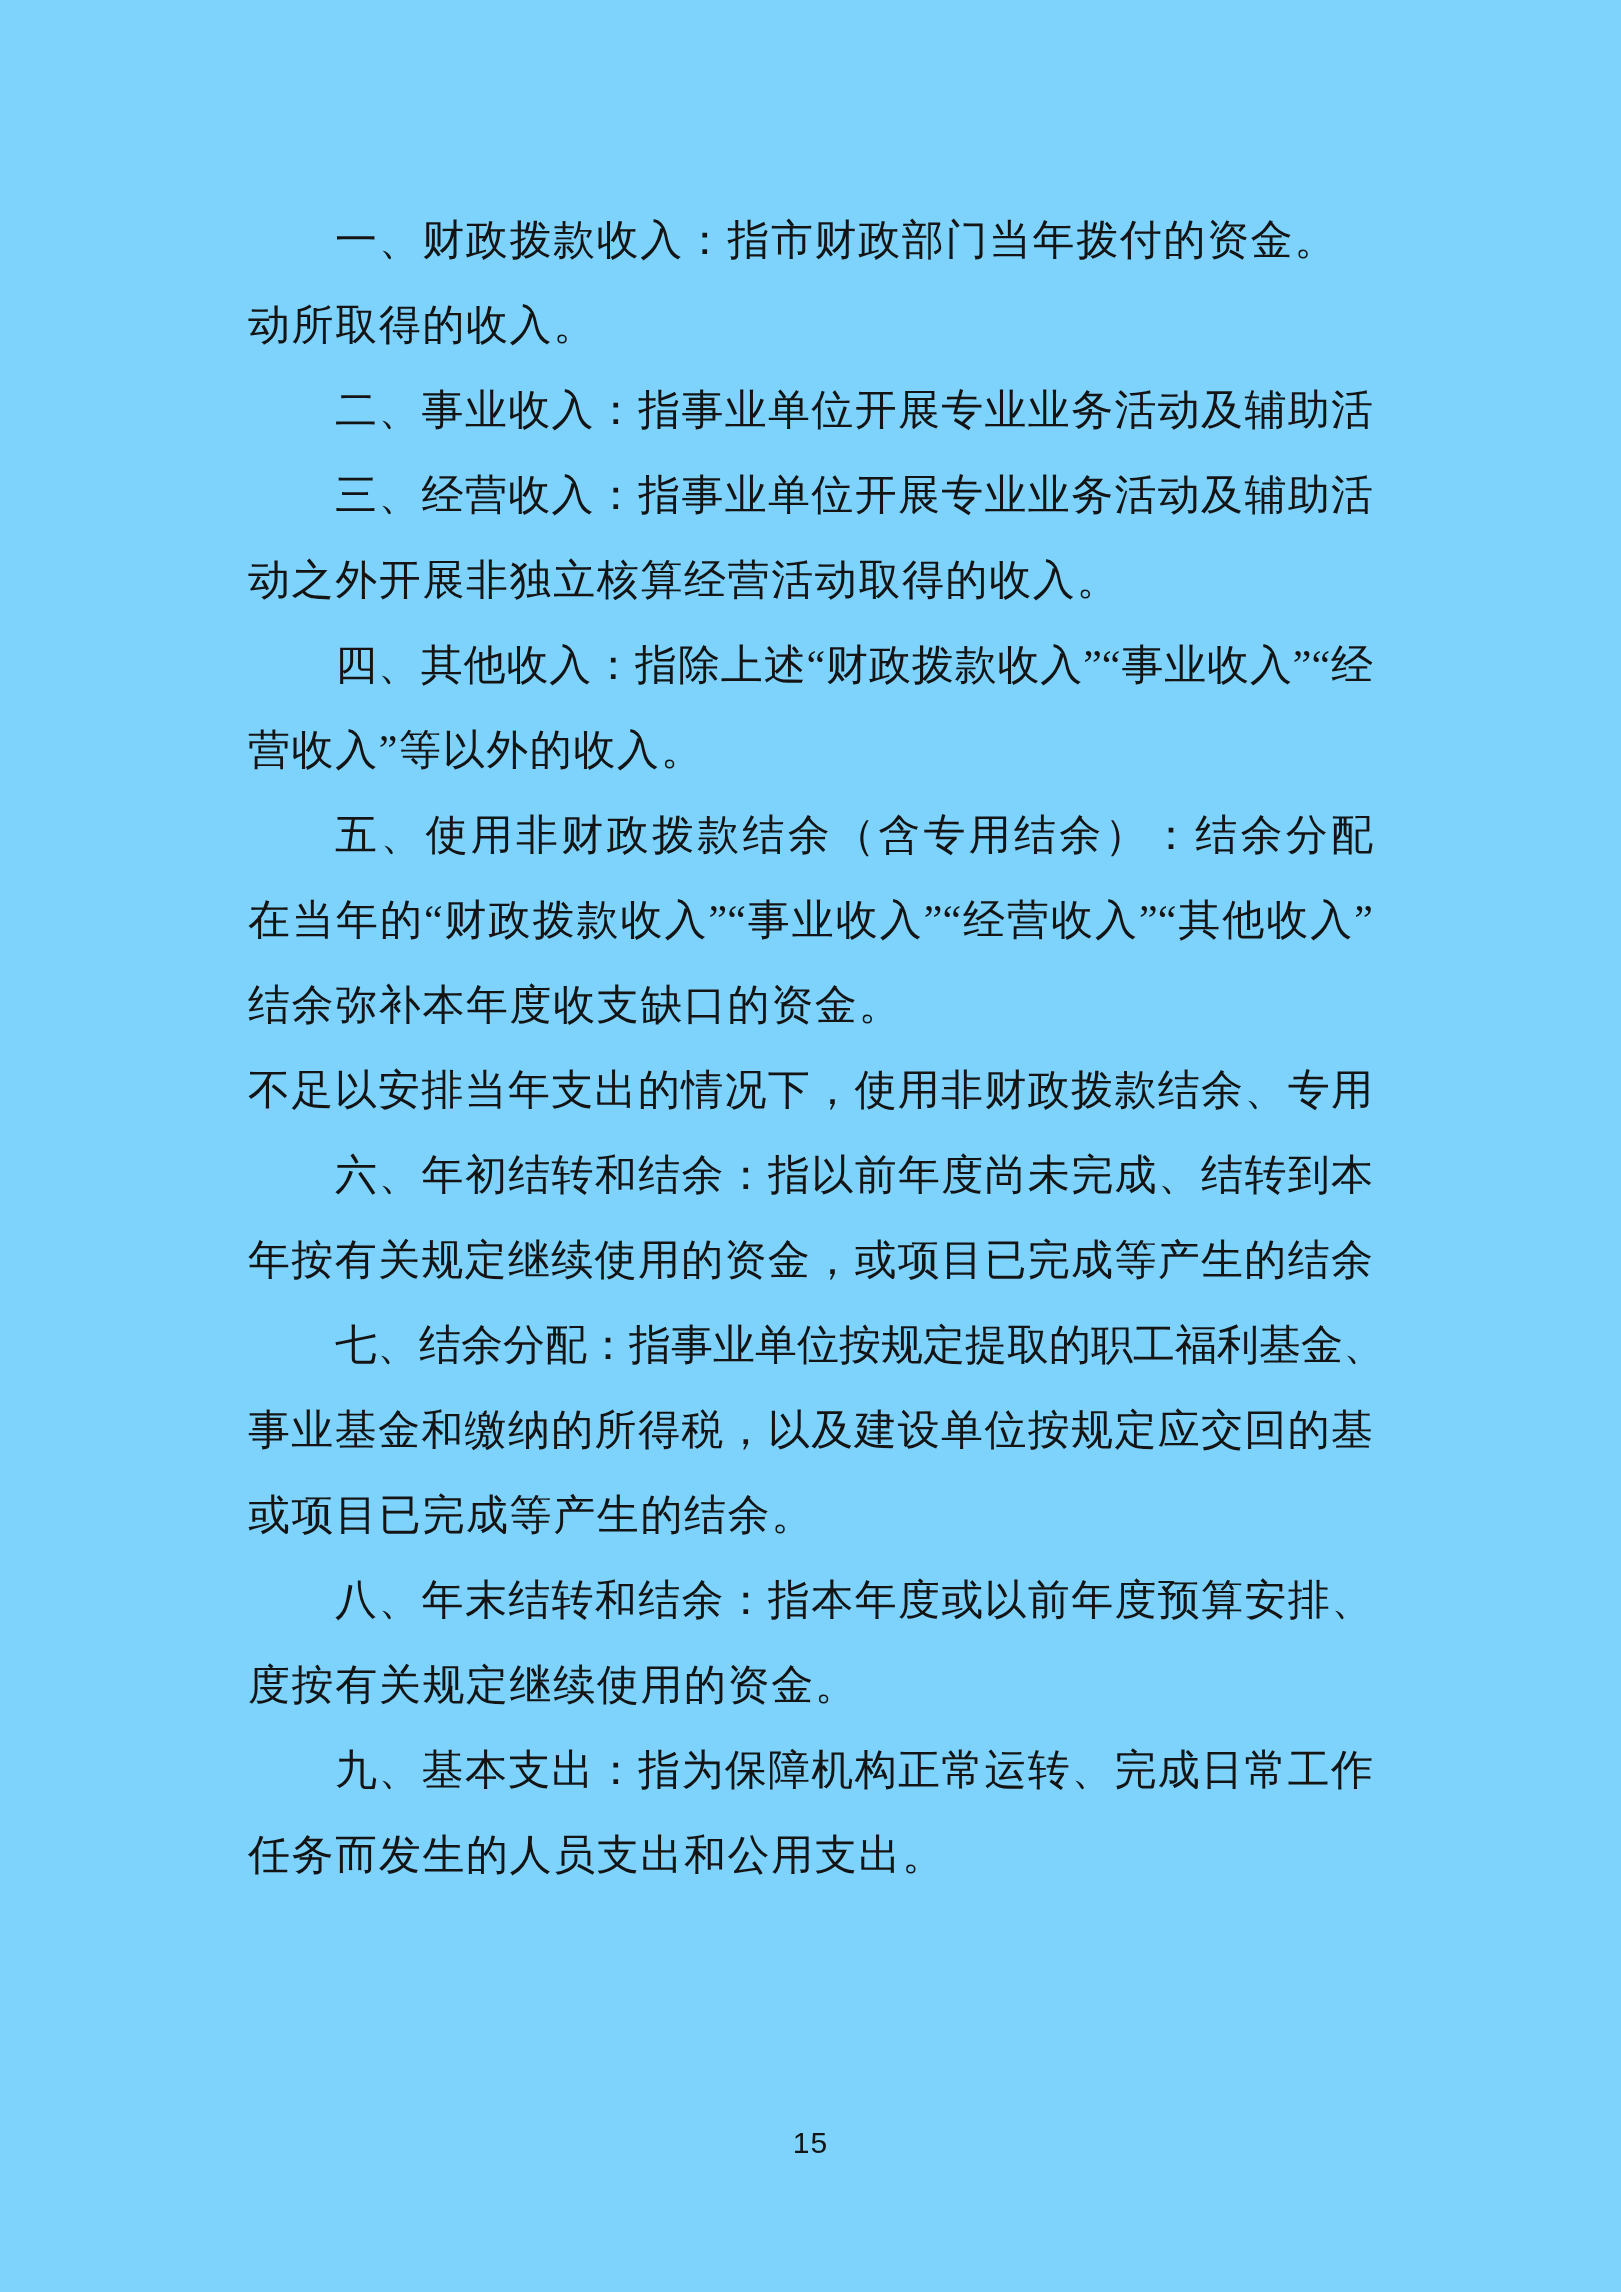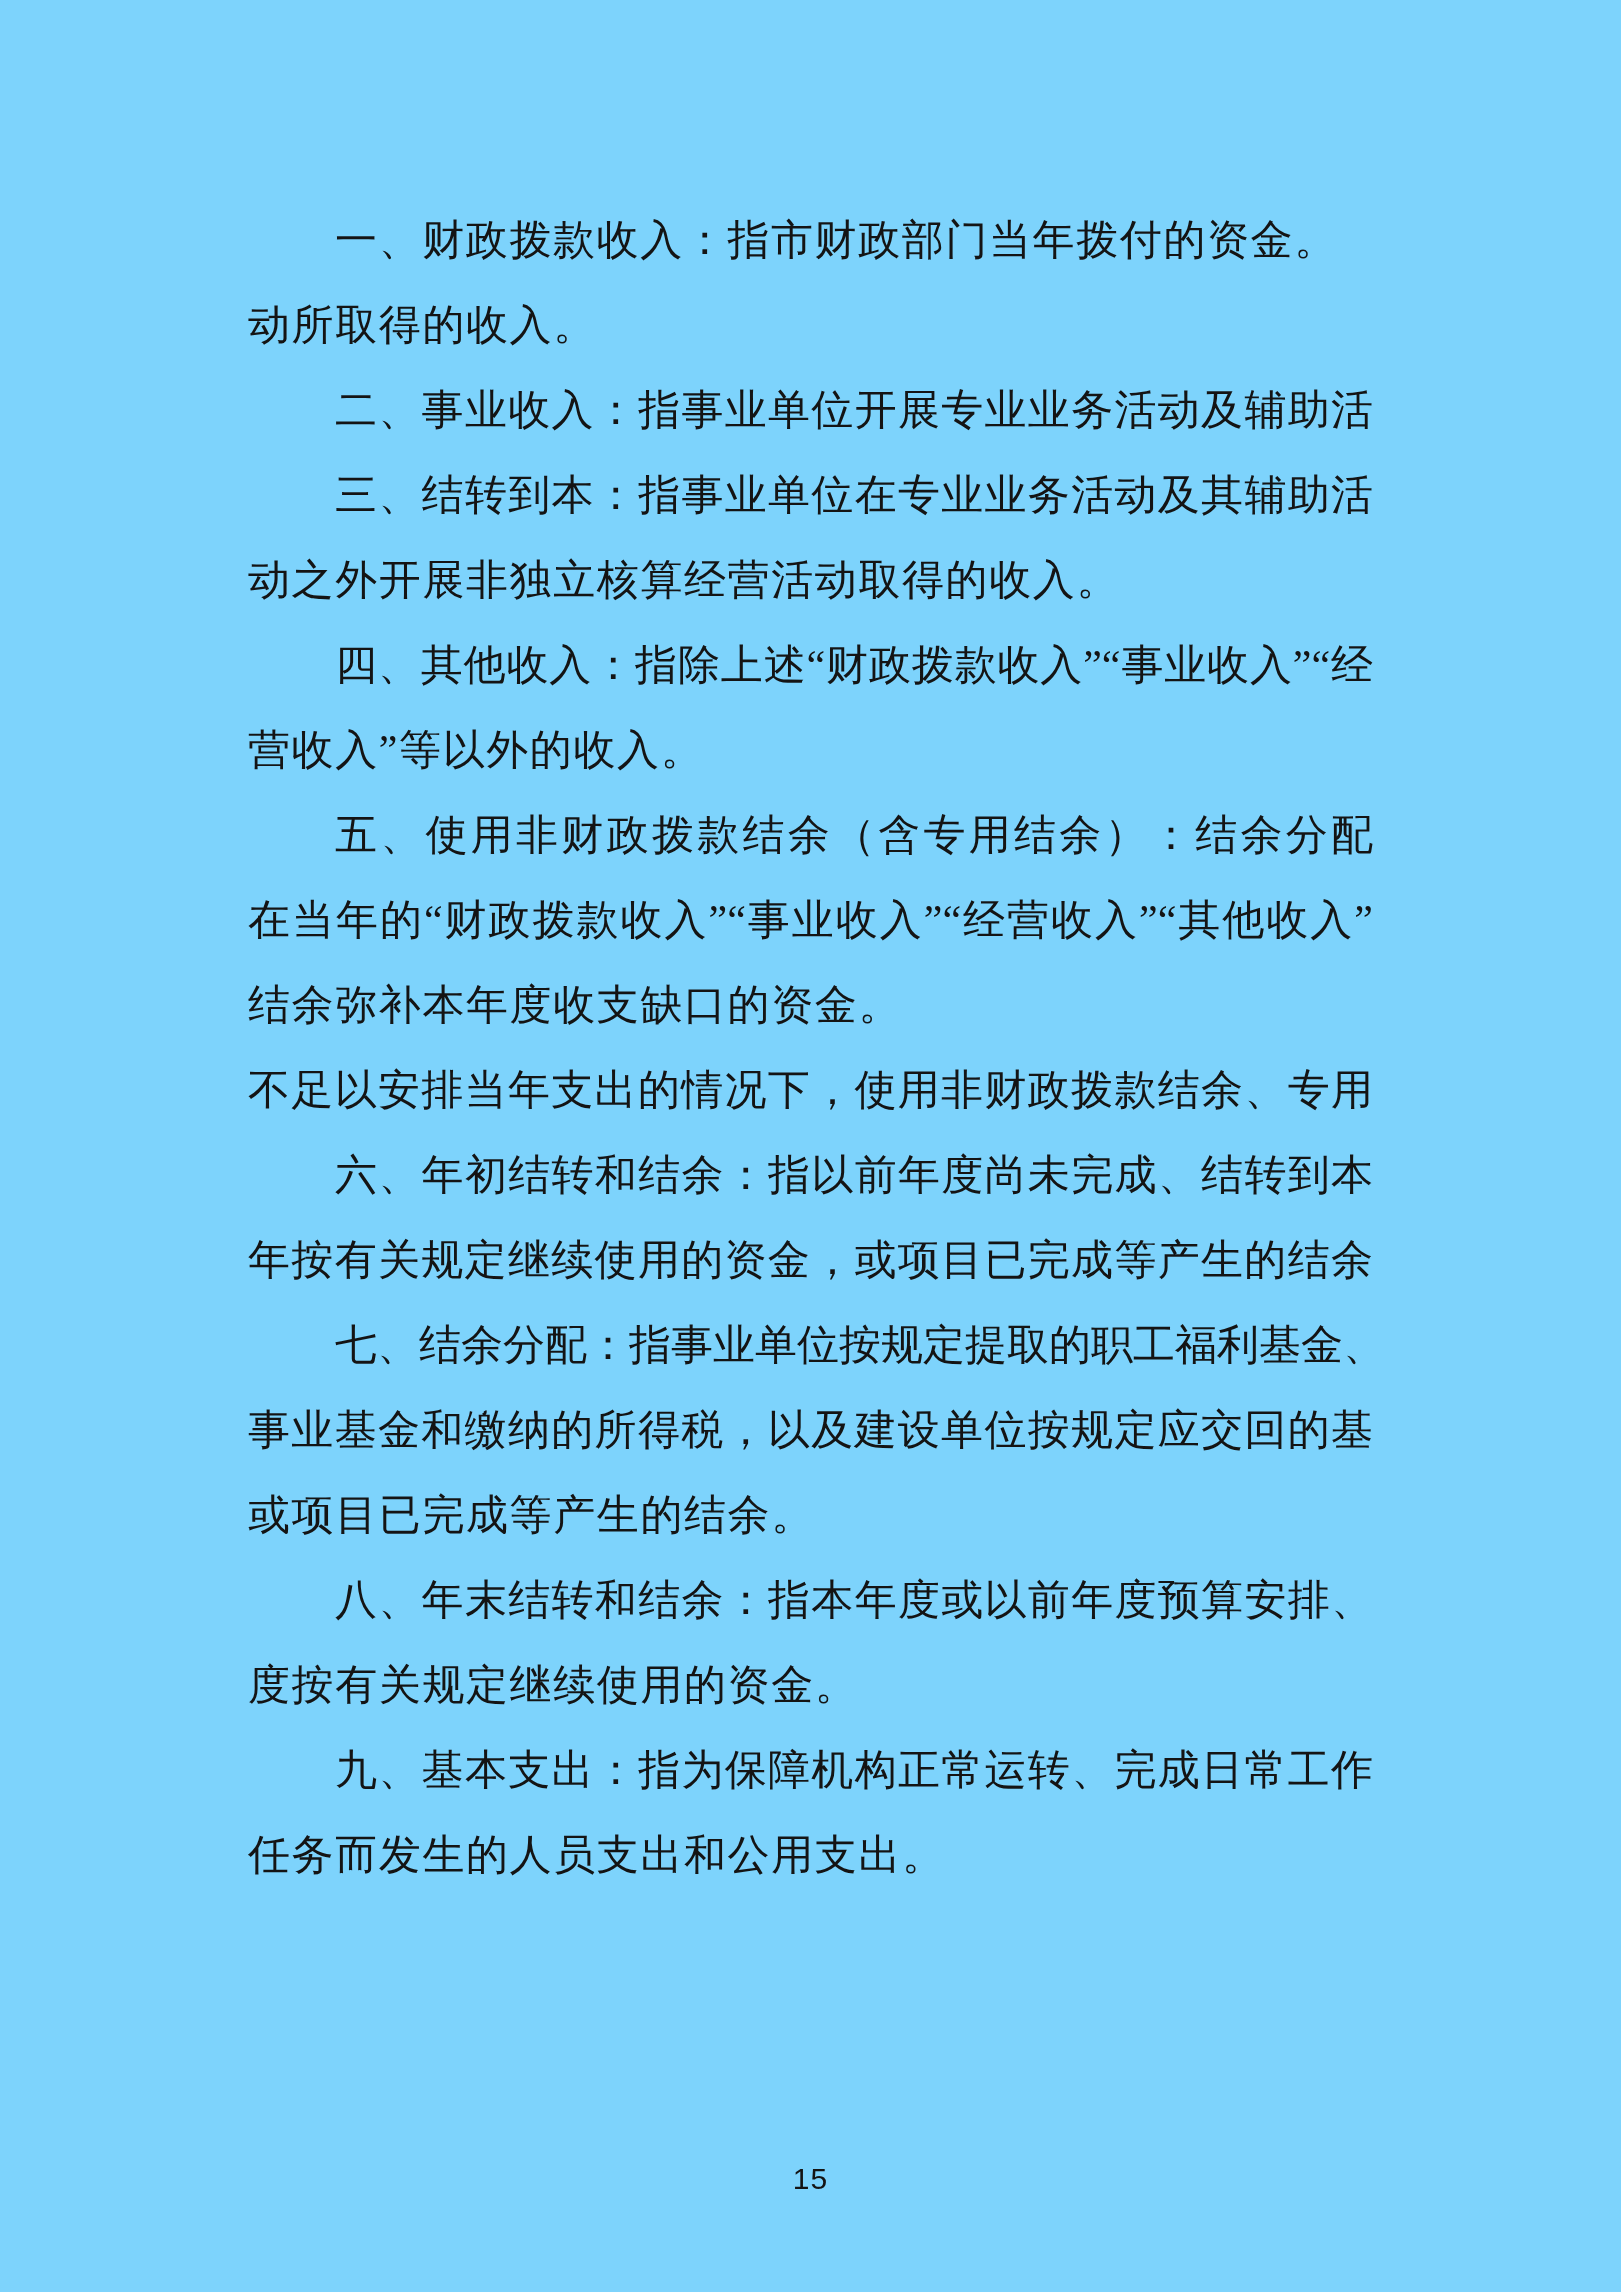--- a/index.html
+++ b/index.html
@@ -47,21 +47,20 @@
   
   .line.first {
     text-indent: 87px;
   }
   .footer {
     position: absolute;
     left: 0;
     top: 2125px;
     width: 1621px;
     text-align: center;
-    margin-top: 36px;
   }
   .page-number {
     font-family: "Liberation Sans", sans-serif;
     font-size: 30px;
     line-height: 35px;
     color: #141414;
     letter-spacing: 1px;
   }
 </style>
 </head>
@@ -73,21 +72,21 @@
     <div class="para">
       <div class="line first">一、财政拨款收入：指市财政部门当年拨付的资金。</div>
     </div>
 
     <div class="para">
       <div class="line">动所取得的收入。</div>
       <div class="line first fill">二、事业收入：指事业单位开展专业业务活动及辅助活</div>
     </div>
 
     <div class="para">
-      <div class="line first fill">三、结转到本：指事业单位在专业业务活动及其辅助活</div>
+      <div class="line first fill">三、经营收入：指事业单位开展专业业务活动及辅助活</div>
       <div class="line">动之外开展非独立核算经营活动取得的收入。</div>
     </div>
 
     <div class="para">
       <div class="line first fill">四、其他收入：指除上述“财政拨款收入”“事业收入”“经</div>
       <div class="line">营收入”等以外的收入。</div>
     </div>
 
     <div class="para">
       <div class="line first fill">五、使用非财政拨款结余（含专用结余）：结余分配</div>

